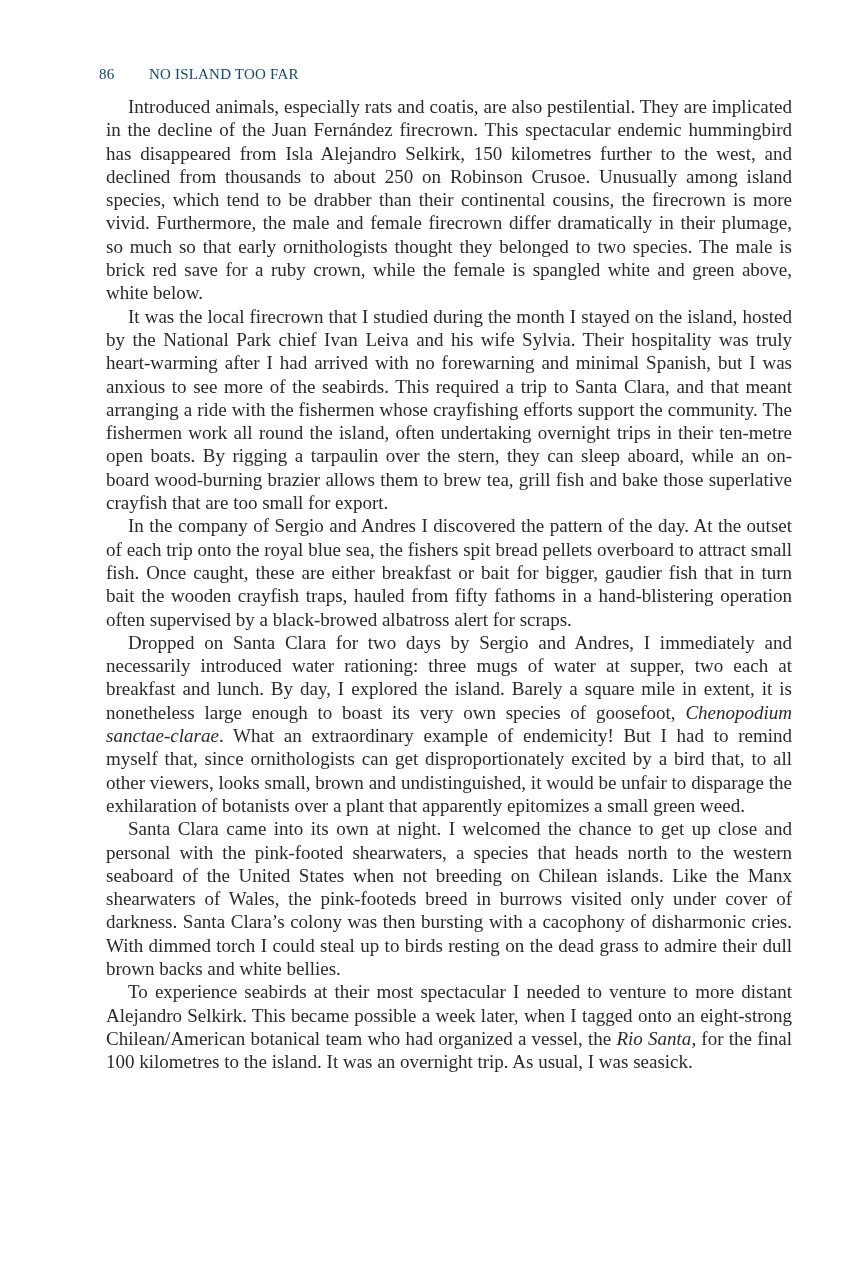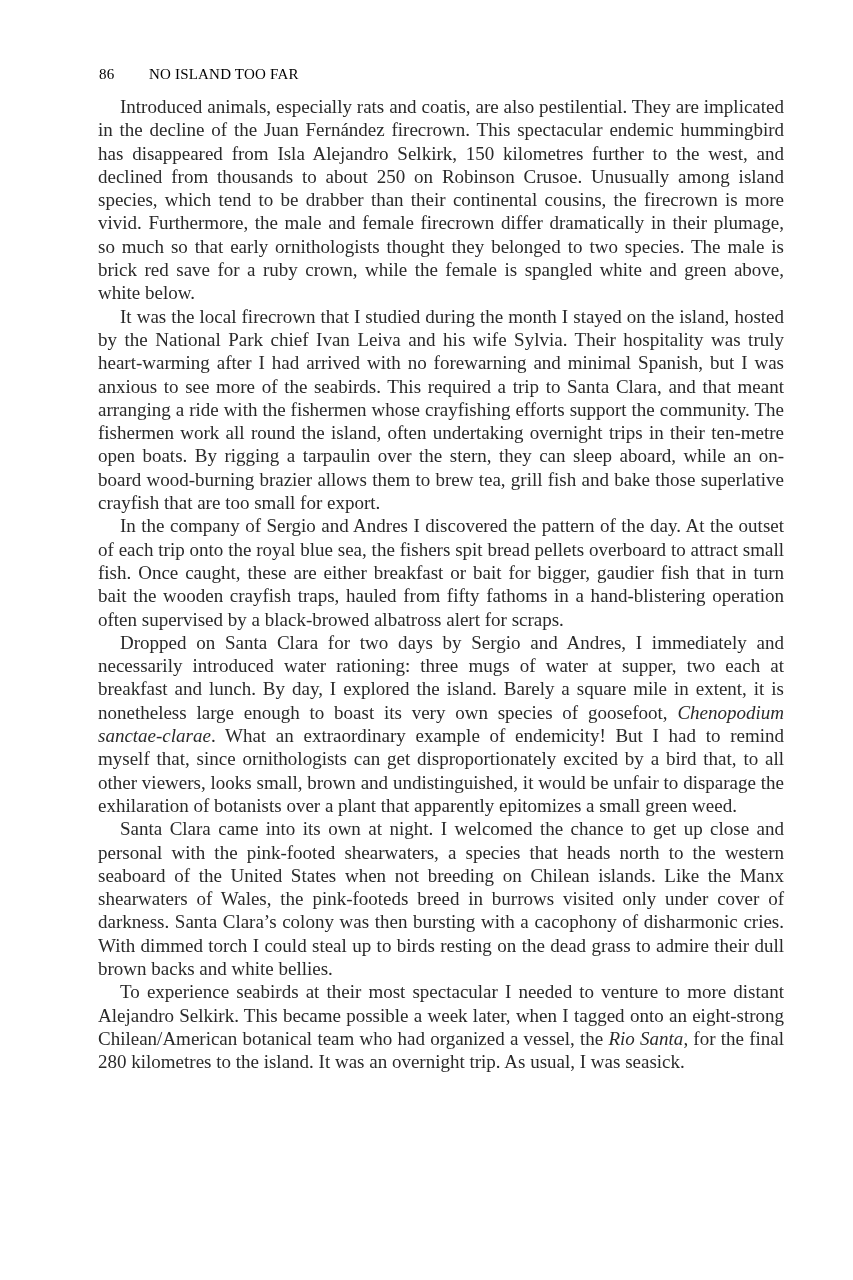--- a/index.html
+++ b/index.html
@@ -14,30 +14,30 @@
       overflow: hidden;
       color: #2a2a2a;
       font-family: "Liberation Serif", "DejaVu Serif", serif;
     }
     .running-head {
       position: absolute;
       left: 99px;
       top: 66px;
       font-size: 15px;
       letter-spacing: 0.2px;
-      color: #000000;
+      color: #0c4a6e;
       white-space: nowrap;
     }
     .running-head .folio {
       display: inline-block;
       width: 46px;
     }
     .body-text {
       position: absolute;
-      left: 98px;
+      left: 106px;
       top: 95px;
       width: 686px;
       font-size: 19px;
       line-height: 23.3px;
       text-align: justify;
       hyphens: manual;
     }
     .body-text p {
       margin: 0;
       text-indent: 22px;
@@ -53,14 +53,14 @@
   <span class="folio">86</span>
   <span>NO ISLAND TOO FAR</span>
 </div>
 
 <div class="body-text">
   <p>Introduced animals, especially rats and coatis, are also pestilential. They are implicated in the decline of the Juan Fernández firecrown. This spec­tacular endemic hummingbird has disappeared from Isla Alejandro Selkirk, 150 kilometres further to the west, and declined from thousands to about 250 on Robinson Crusoe. Unusually among island species, which tend to be drabber than their continental cousins, the firecrown is more vivid. Furthermore, the male and female firecrown differ dramatically in their plumage, so much so that early ornithologists thought they belonged to two species. The male is brick red save for a ruby crown, while the female is spangled white and green above, white below.</p>
   <p>It was the local firecrown that I studied during the month I stayed on the island, hosted by the National Park chief Ivan Leiva and his wife Sylvia. Their hospitality was truly heart-warming after I had arrived with no forewarning and minimal Spanish, but I was anxious to see more of the seabirds. This required a trip to Santa Clara, and that meant arranging a ride with the fishermen whose crayfish­ing efforts support the community. The fishermen work all round the island, often undertaking overnight trips in their ten-metre open boats. By rigging a tarpaulin over the stern, they can sleep aboard, while an on-board wood-burning brazier allows them to brew tea, grill fish and bake those superlative crayfish that are too small for export.</p>
   <p>In the company of Sergio and Andres I discovered the pattern of the day. At the outset of each trip onto the royal blue sea, the fishers spit bread pellets overboard to attract small fish. Once caught, these are either breakfast or bait for bigger, gaudier fish that in turn bait the wooden crayfish traps, hauled from fifty fathoms in a hand-blistering operation often supervised by a black-browed albatross alert for scraps.</p>
   <p><span>Dropped on Santa Clara for two days by Sergio and Andres, I immediately and necessarily introduced water rationing: three mugs of water at supper, two each at breakfast and lunch. By day, I explored the island. Barely a square mile in extent, it is nonetheless large enough to boast its very own species of goosefoot, </span><em>Chenopodium sanctae-clarae</em><span>. What an extraordinary example of endemicity! But I had to remind myself that, since ornithologists can get disproportionately excited by a bird that, to all other viewers, looks small, brown and undistinguished, it would be unfair to disparage the exhilaration of botanists over a plant that apparently epitomizes a small green weed.</span></p>
   <p>Santa Clara came into its own at night. I welcomed the chance to get up close and personal with the pink-footed shearwaters, a species that heads north to the western seaboard of the United States when not breeding on Chilean islands. Like the Manx shearwaters of Wales, the pink-footeds breed in burrows visited only under cover of darkness. Santa Clara’s colony was then bursting with a cacophony of disharmonic cries. With dimmed torch I could steal up to birds resting on the dead grass to admire their dull brown backs and white bellies.</p>
-  <p><span>To experience seabirds at their most spectacular I needed to venture to more distant Alejandro Selkirk. This became possible a week later, when I tagged onto an eight-strong Chilean/American botanical team who had organized a vessel, the </span><em>Rio Santa</em><span>, for the final 280 kilometres to the island. It was an overnight trip. As usual, I was seasick.</span></p>
+  <p><span>To experience seabirds at their most spectacular I needed to venture to more distant Alejandro Selkirk. This became possible a week later, when I tagged onto an eight-strong Chilean/American botanical team who had organized a vessel, the </span><em>Rio Santa</em><span>, for the final 100 kilometres to the island. It was an overnight trip. As usual, I was seasick.</span></p>
 </div>
 
 </body></html>

